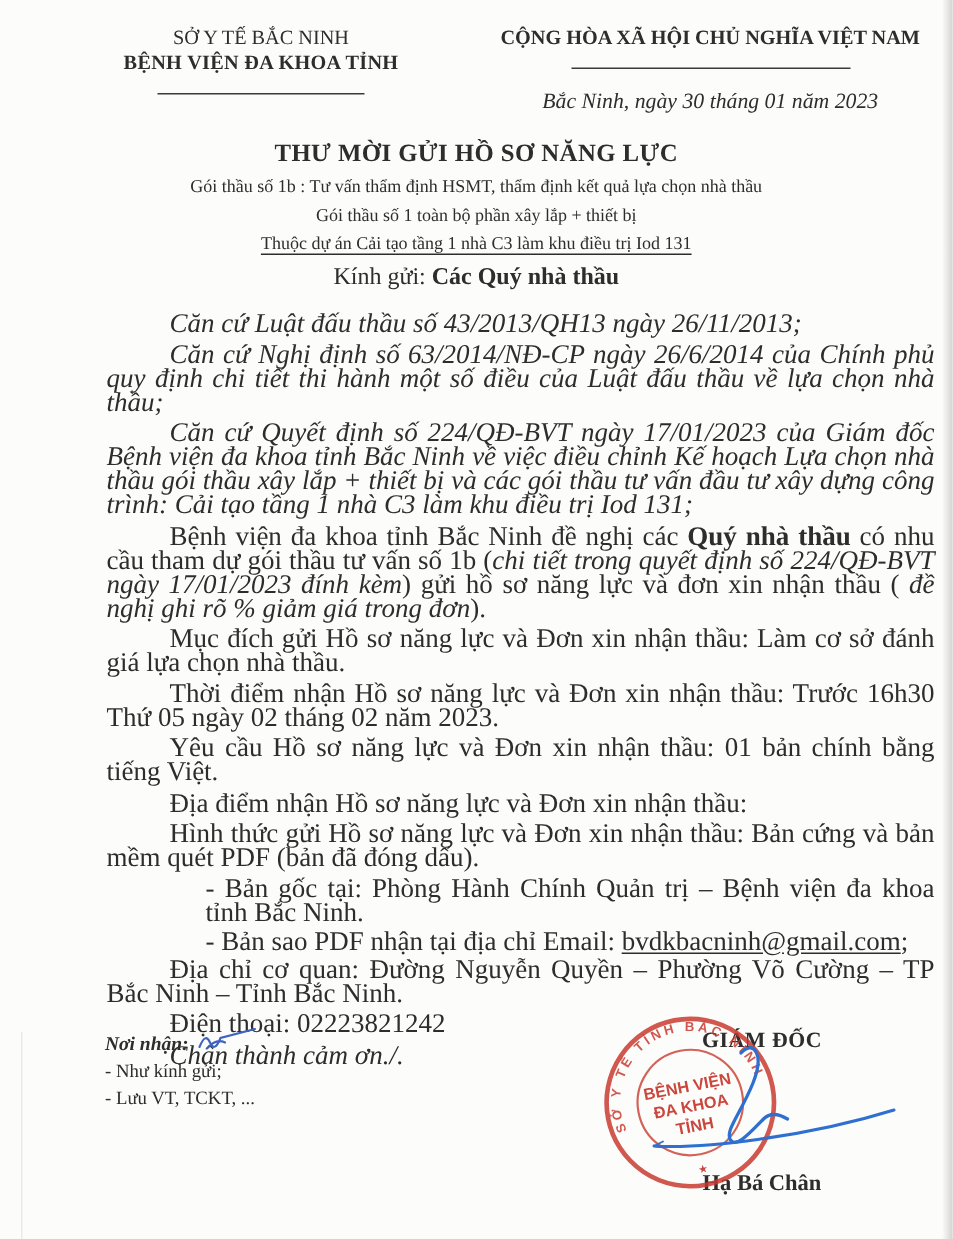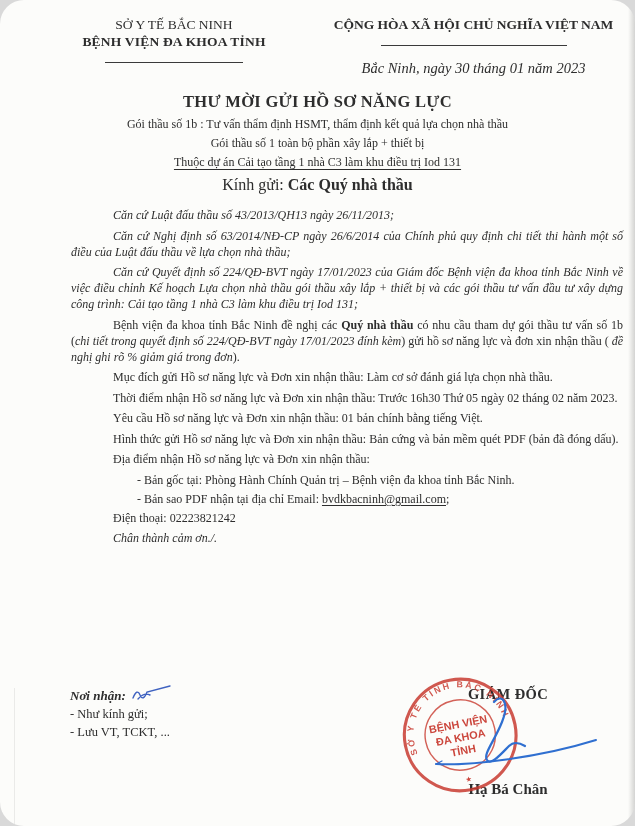--- a/index.html
+++ b/index.html
@@ -9,21 +9,20 @@
   }
   html,body{margin:0;padding:0;background:#d9d9d9;}
   .page{
     position:relative;
     width:635px;height:826px;
     background:#fcfcfa;
     font-family:"Liberation Serif","DejaVu Serif",serif;
     color:var(--ink);
     overflow:hidden;
     margin:0 auto;
-    border-radius:24px;
   }
   
   .scan-edge-right{position:absolute;right:0;top:0;width:7px;height:100%;
     background:linear-gradient(to right, rgba(0,0,0,0), rgba(0,0,0,0.16));}
   .scan-line-left{position:absolute;left:14px;top:688px;width:1px;height:138px;background:rgba(0,0,0,0.07);}
 
   
   .header{display:flex;padding:16px 0 0 36px;}
   .header-left{width:276px;text-align:center;font-size:13.5px;line-height:17px;}
   .header-left .l2{font-weight:bold;letter-spacing:.2px;}
@@ -36,21 +35,21 @@
 
   
   .title{ text-align:center;margin-top:15px;font-size:16.5px;font-weight:bold;letter-spacing:.3px;}
   .subtitle{text-align:center;font-size:12px;line-height:19px;}
   .subtitle.first{margin-top:3px;}
   .subtitle.underlined span{text-decoration:underline;text-underline-offset:3px;}
   .salutation{text-align:center;margin-top:4px;font-size:16px;}
   .salutation b{margin-left:4px;}
 
   
-  .content{margin:13px 8px 0 71px;width:552px;font-size:12px;line-height:16px;text-align:justify;}
+  .content{margin:13px 8px 0 71px;width:552px;font-size:18px;line-height:16px;text-align:justify;}
   .content p{margin:0 0 4.5px 0;text-indent:42px;}
   .content p.ital{font-style:italic;}
   .content p.bullet{text-indent:0;padding-left:66px;margin-bottom:3px;}
   .content .email{text-decoration:underline;text-underline-offset:2px;}
   .content p.closing{font-style:italic;}
 
   
   .recipients{position:absolute;left:70px;top:684px;font-size:12.5px;line-height:16px;}
   .recipients .label{font-weight:bold;font-style:italic;font-size:13px;}
   .recipients .line{margin-top:2px;}
@@ -98,24 +97,25 @@
   <div class="content">
     <p class="ital">Căn cứ Luật đấu thầu số 43/2013/QH13 ngày 26/11/2013;</p>
     <p class="ital">Căn cứ Nghị định số 63/2014/NĐ-CP ngày 26/6/2014 của Chính phủ quy định chi tiết thi hành một số điều của Luật đấu thầu về lựa chọn nhà thầu;</p>
     <p class="ital">Căn cứ Quyết định số 224/QĐ-BVT ngày 17/01/2023 của Giám đốc Bệnh viện đa khoa tỉnh Bắc Ninh về việc điều chỉnh Kế hoạch Lựa chọn nhà thầu gói thầu xây lắp + thiết bị và các gói thầu tư vấn đầu tư xây dựng công trình: Cải tạo tầng 1 nhà C3 làm khu điều trị Iod 131;</p>
 
     <p><span>Bệnh viện đa khoa tỉnh Bắc Ninh đề nghị các </span><b>Quý nhà thầu</b><span> có nhu cầu tham dự gói thầu tư vấn số 1b (</span><i>chi tiết trong quyết định số 224/QĐ-BVT ngày 17/01/2023 đính kèm</i><span>) gửi hồ sơ năng lực và đơn xin nhận thầu ( </span><i>đề nghị ghi rõ % giảm giá trong đơn</i><span>).</span></p>
 
     <p>Mục đích gửi Hồ sơ năng lực và Đơn xin nhận thầu: Làm cơ sở đánh giá lựa chọn nhà thầu.</p>
     <p>Thời điểm nhận Hồ sơ năng lực và Đơn xin nhận thầu: Trước 16h30 Thứ 05 ngày 02 tháng 02  năm 2023.</p>
     <p>Yêu cầu Hồ sơ năng lực và Đơn xin nhận thầu: 01 bản chính bằng tiếng Việt.</p>
+    <p>Địa điểm nhận Hồ sơ năng lực và Đơn xin nhận thầu:</p>
     <p>Hình thức gửi Hồ sơ năng lực và Đơn xin nhận thầu: Bản cứng và bản mềm quét PDF (bản đã đóng dấu).</p>
-    <p>Địa điểm nhận Hồ sơ năng lực và Đơn xin nhận thầu:</p>
     <p class="bullet">- Bản gốc tại: Phòng Hành Chính Quản trị – Bệnh viện đa khoa tỉnh Bắc Ninh.</p>
     <p class="bullet"><span>- Bản sao PDF nhận tại địa chỉ Email: </span><span class="email">bvdkbacninh@gmail.com</span><span>;</span></p>
+    <p>Địa chỉ cơ quan: Đường Nguyễn Quyền – Phường Võ Cường – TP Bắc Ninh – Tỉnh Bắc Ninh.</p>
     <p>Điện thoại: 02223821242</p>
     <p class="closing">Chân thành cảm ơn./.</p>
   </div>
 
   <div class="recipients">
     <span class="label">Nơi nhận:</span><svg class="pen-mark" width="44" height="18" viewBox="0 0 44 18">
         <path d="M3,14 Q7,4 10,11 T17,8 L40,2 M8,15 Q14,8 20,11" fill="none" stroke="#3f62c0" stroke-width="1.4" stroke-linecap="round"></path>
       </svg>
     <div class="line">- Như kính gửi;</div>
     <div class="line">- Lưu VT, TCKT, ...</div>

